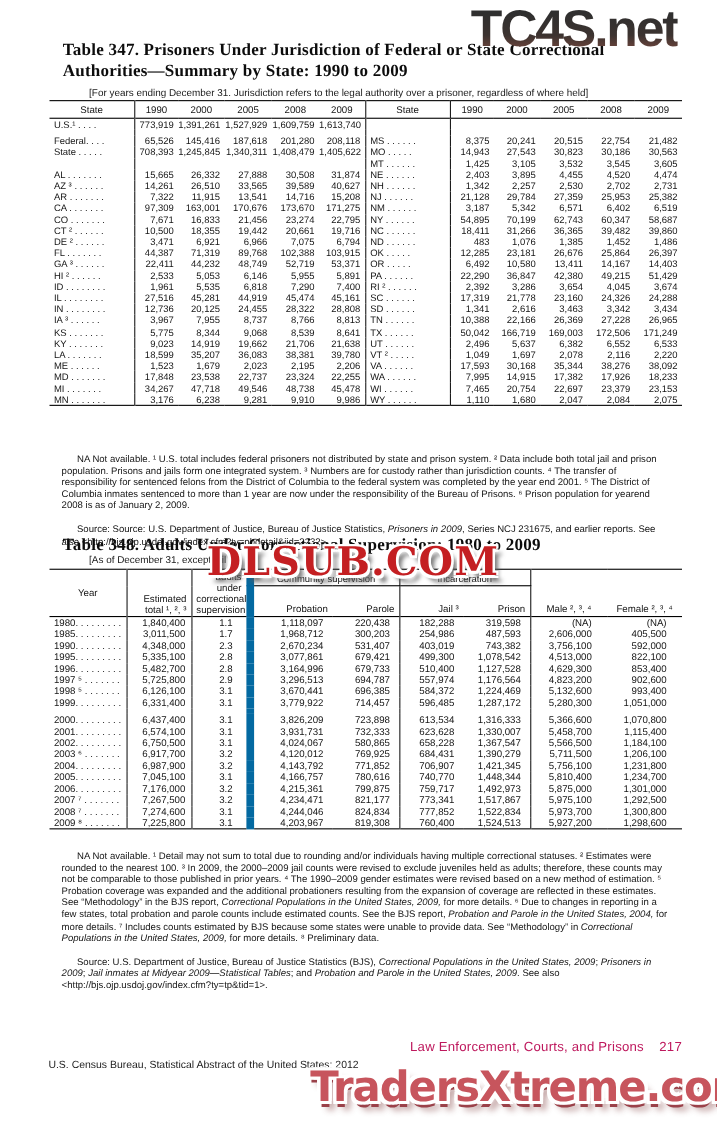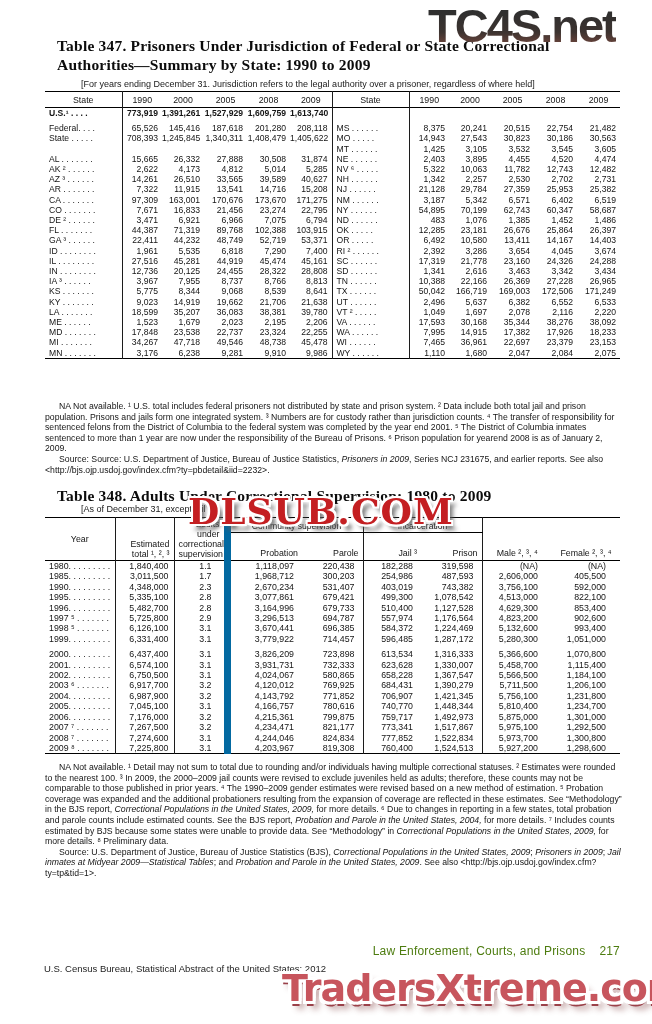--- a/index.html
+++ b/index.html
@@ -24,21 +24,21 @@
         border-bottom:1.4px solid #000;}
   #t347 th{font-weight:normal;font-size:8.8px;height:15px;padding:0;}
   #t347 thead tr{border-top:1.3px solid #000;border-bottom:1px solid #000;}
   #t347 td{font-size:8.6px;line-height:10.2px;height:10.2px;padding:0;
            white-space:nowrap;overflow:hidden;}
   #t347 .lbl{text-align:left;padding-left:4px;}
   #t347 .num{text-align:right;padding-right:4px;}
   #t347 th.h-year{text-align:center;}
   #t347 td:nth-child(1),#t347 th:nth-child(1){border-right:1px solid #1c1c1c;}
   #t347 td:nth-child(7),#t347 th:nth-child(7){border-left:1px solid #1c1c1c;border-right:1px solid #1c1c1c;}
-  #t347 tr.bold-row td{font-weight:bold;}
+  #t347 tr.bold-row td{font-weight:normal;}
   #t347 tr.spacer{height:5px;}
   #t347 tr.spacer td{height:5px;}
 
   
   #t348{position:absolute;left:45px;top:517px;width:575px;
         border-collapse:collapse;table-layout:fixed;
         border-top:1.8px solid #000;border-bottom:1.6px solid #000;}
   #t348 thead{border-bottom:1px solid #000;}
   #t348 th{font-weight:normal;font-size:8.8px;padding:1px 4px;white-space:pre-line;}
   #t348 th.c-year{text-align:center;vertical-align:middle;}
@@ -58,25 +58,25 @@
   #t348 td:nth-child(3),#t348 th.c-sup{border-right:7px solid #0369a1;}
   #t348 td:nth-child(5),#t348 th.grp-comm,#t348 tr.hB th:nth-child(2){border-right:1px solid #1c1c1c;}
   #t348 td:nth-child(7),#t348 th.grp-inc,#t348 tr.hB th:nth-child(4){border-right:1px solid #1c1c1c;}
   #t348 tr.spacer348,#t348 tr.spacer348 td{height:5px;}
 
   
   .footnotes{position:absolute;left:45px;width:577px;font-size:8.7px;
              line-height:10.6px;color:#151515;}
   #fn347{top:401px;}
   #fn348{top:762px;}
-  .footnotes p{margin:0;text-indent:14px;}
+  .footnotes p{margin:11px;text-indent:14px;}
   .footnotes i{font-style:italic;}
 
   
-  #chapter-line{position:absolute;right:32px;top:944px;font-size:12px;color:#4d7c0f;
+  #chapter-line{position:absolute;right:32px;top:944px;font-size:12px;color:#be185d;
                 letter-spacing:.2px;}
   #chapter-line .pgnum{margin-left:14px;}
   #imprint-line{position:absolute;left:44px;top:963px;font-size:9.5px;color:#1d1d1d;}
 
   
   .wm{position:absolute;pointer-events:none;z-index:50;}
   #wm-tc4s{left:428px;top:-2px;font-family:"Liberation Sans",sans-serif;
            font-weight:bold;font-size:47px;letter-spacing:-2px;
            background:linear-gradient(180deg,#2f2f2f 25%,#3c3330 62%,#8a4f43 100%);
            -webkit-background-clip:text;background-clip:text;color:transparent;}
@@ -209,34 +209,20 @@
           <td class="num">30,508</td>
           <td class="num">31,874</td>
           <td class="lbl">NE . . . . . .</td>
           <td class="num">2,403</td>
           <td class="num">3,895</td>
           <td class="num">4,455</td>
           <td class="num">4,520</td>
           <td class="num">4,474</td>
         </tr>
         <tr>
-          <td class="lbl">AK ² . . . . . .</td>
-          <td class="num">2,622</td>
-          <td class="num">4,173</td>
-          <td class="num">4,812</td>
-          <td class="num">5,014</td>
-          <td class="num">5,285</td>
-          <td class="lbl">NV ⁶ . . . . .</td>
-          <td class="num">5,322</td>
-          <td class="num">10,063</td>
-          <td class="num">11,782</td>
-          <td class="num">12,743</td>
-          <td class="num">12,482</td>
-        </tr>
-        <tr>
           <td class="lbl">AZ ³ . . . . . .</td>
           <td class="num">14,261</td>
           <td class="num">26,510</td>
           <td class="num">33,565</td>
           <td class="num">39,589</td>
           <td class="num">40,627</td>
           <td class="lbl">NH . . . . . .</td>
           <td class="num">1,342</td>
           <td class="num">2,257</td>
           <td class="num">2,530</td>
@@ -279,20 +265,34 @@
           <td class="num">23,274</td>
           <td class="num">22,795</td>
           <td class="lbl">NY . . . . . .</td>
           <td class="num">54,895</td>
           <td class="num">70,199</td>
           <td class="num">62,743</td>
           <td class="num">60,347</td>
           <td class="num">58,687</td>
         </tr>
         <tr>
+          <td class="lbl">CT ² . . . . . .</td>
+          <td class="num">10,500</td>
+          <td class="num">18,355</td>
+          <td class="num">19,442</td>
+          <td class="num">20,661</td>
+          <td class="num">19,716</td>
+          <td class="lbl">NC . . . . . .</td>
+          <td class="num">18,411</td>
+          <td class="num">31,266</td>
+          <td class="num">36,365</td>
+          <td class="num">39,482</td>
+          <td class="num">39,860</td>
+        </tr>
+        <tr>
           <td class="lbl">DE ² . . . . . .</td>
           <td class="num">3,471</td>
           <td class="num">6,921</td>
           <td class="num">6,966</td>
           <td class="num">7,075</td>
           <td class="num">6,794</td>
           <td class="lbl">ND . . . . . .</td>
           <td class="num">483</td>
           <td class="num">1,076</td>
           <td class="num">1,385</td>
@@ -321,20 +321,34 @@
           <td class="num">52,719</td>
           <td class="num">53,371</td>
           <td class="lbl">OR . . . . .</td>
           <td class="num">6,492</td>
           <td class="num">10,580</td>
           <td class="num">13,411</td>
           <td class="num">14,167</td>
           <td class="num">14,403</td>
         </tr>
         <tr>
+          <td class="lbl">HI ² . . . . . .</td>
+          <td class="num">2,533</td>
+          <td class="num">5,053</td>
+          <td class="num">6,146</td>
+          <td class="num">5,955</td>
+          <td class="num">5,891</td>
+          <td class="lbl">PA . . . . . .</td>
+          <td class="num">22,290</td>
+          <td class="num">36,847</td>
+          <td class="num">42,380</td>
+          <td class="num">49,215</td>
+          <td class="num">51,429</td>
+        </tr>
+        <tr>
           <td class="lbl">ID . . . . . . . .</td>
           <td class="num">1,961</td>
           <td class="num">5,535</td>
           <td class="num">6,818</td>
           <td class="num">7,290</td>
           <td class="num">7,400</td>
           <td class="lbl">RI ² . . . . . .</td>
           <td class="num">2,392</td>
           <td class="num">3,286</td>
           <td class="num">3,654</td>
@@ -455,21 +469,21 @@
         </tr>
         <tr>
           <td class="lbl">MI . . . . . . .</td>
           <td class="num">34,267</td>
           <td class="num">47,718</td>
           <td class="num">49,546</td>
           <td class="num">48,738</td>
           <td class="num">45,478</td>
           <td class="lbl">WI . . . . . .</td>
           <td class="num">7,465</td>
-          <td class="num">36,961</td>
+          <td class="num">20,754</td>
           <td class="num">22,697</td>
           <td class="num">23,379</td>
           <td class="num">23,153</td>
         </tr>
         <tr>
           <td class="lbl">MN . . . . . . .</td>
           <td class="num">3,176</td>
           <td class="num">6,238</td>
           <td class="num">9,281</td>
           <td class="num">9,910</td>

